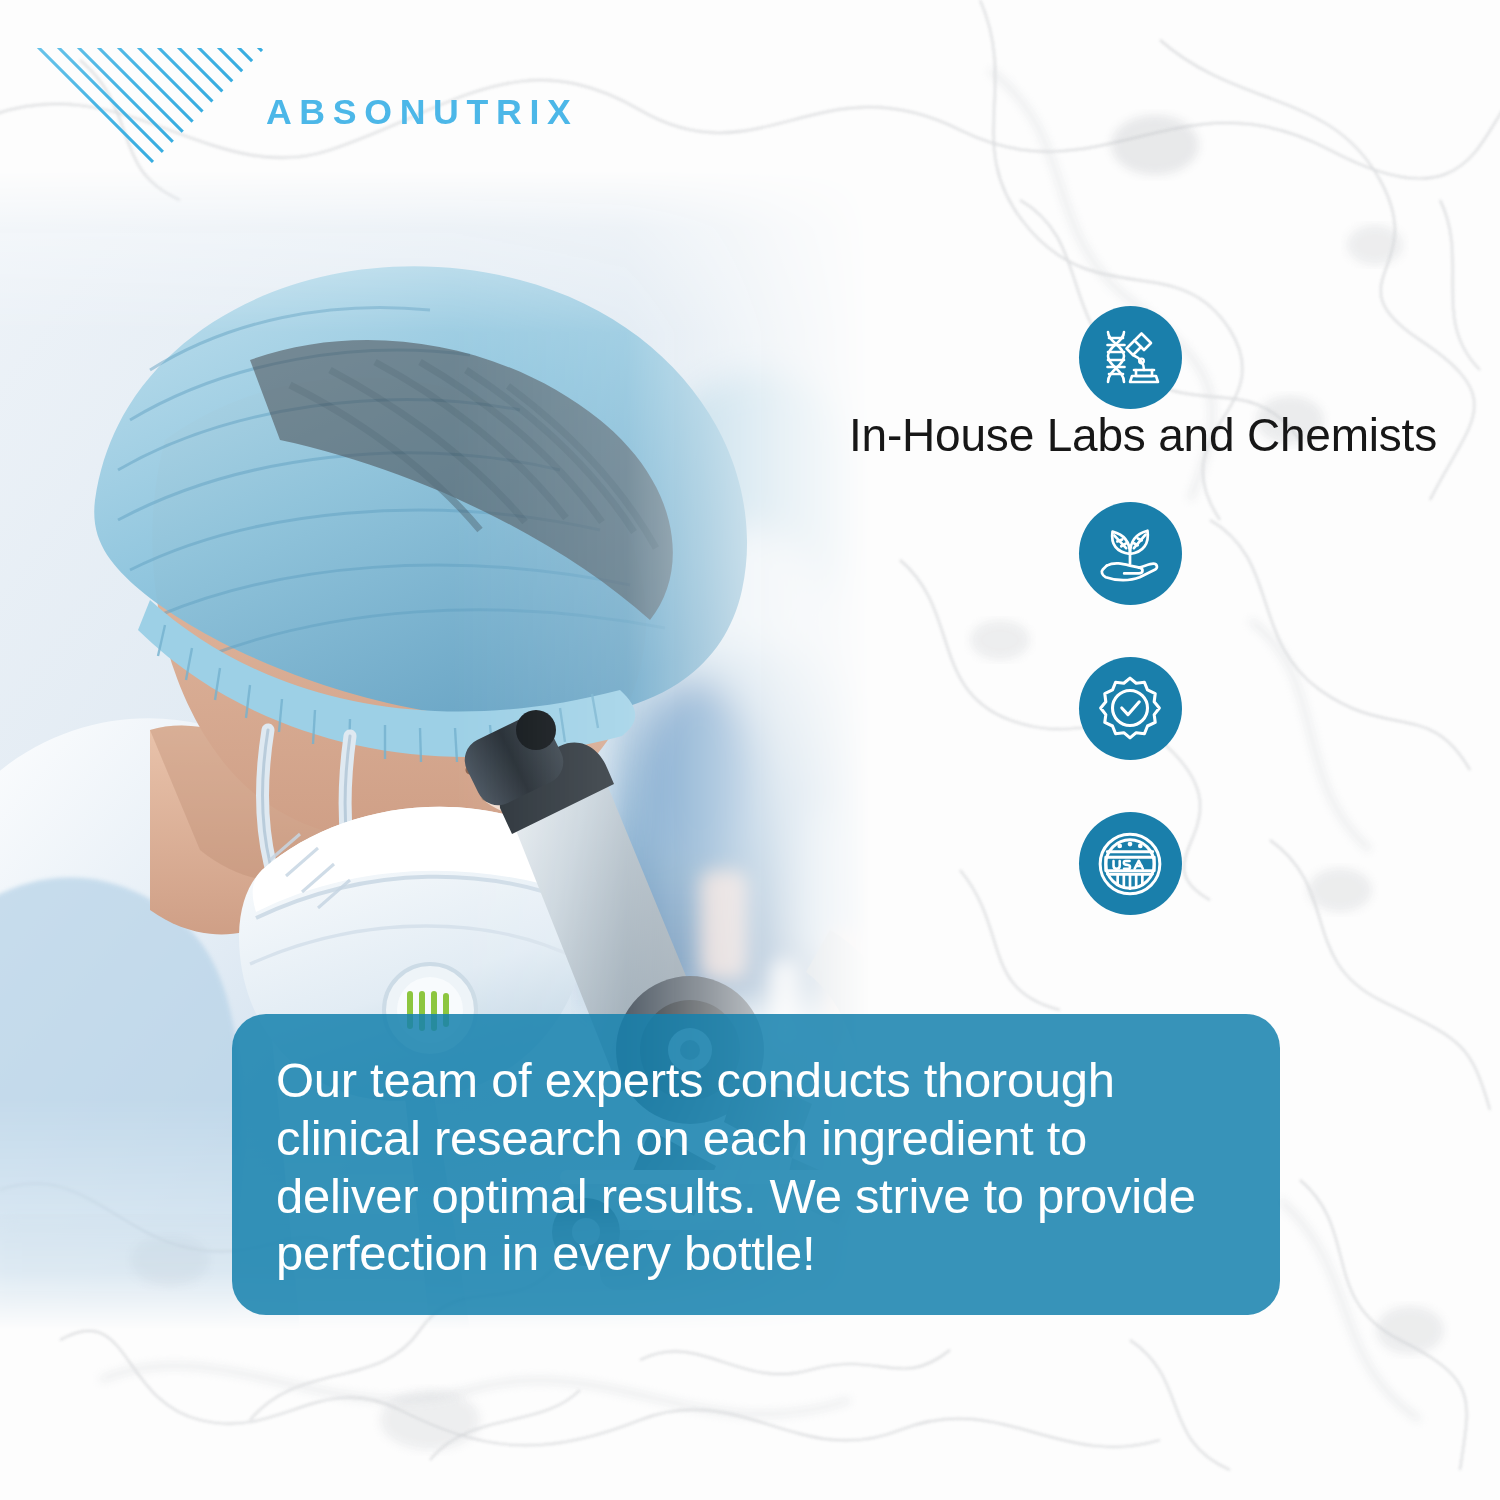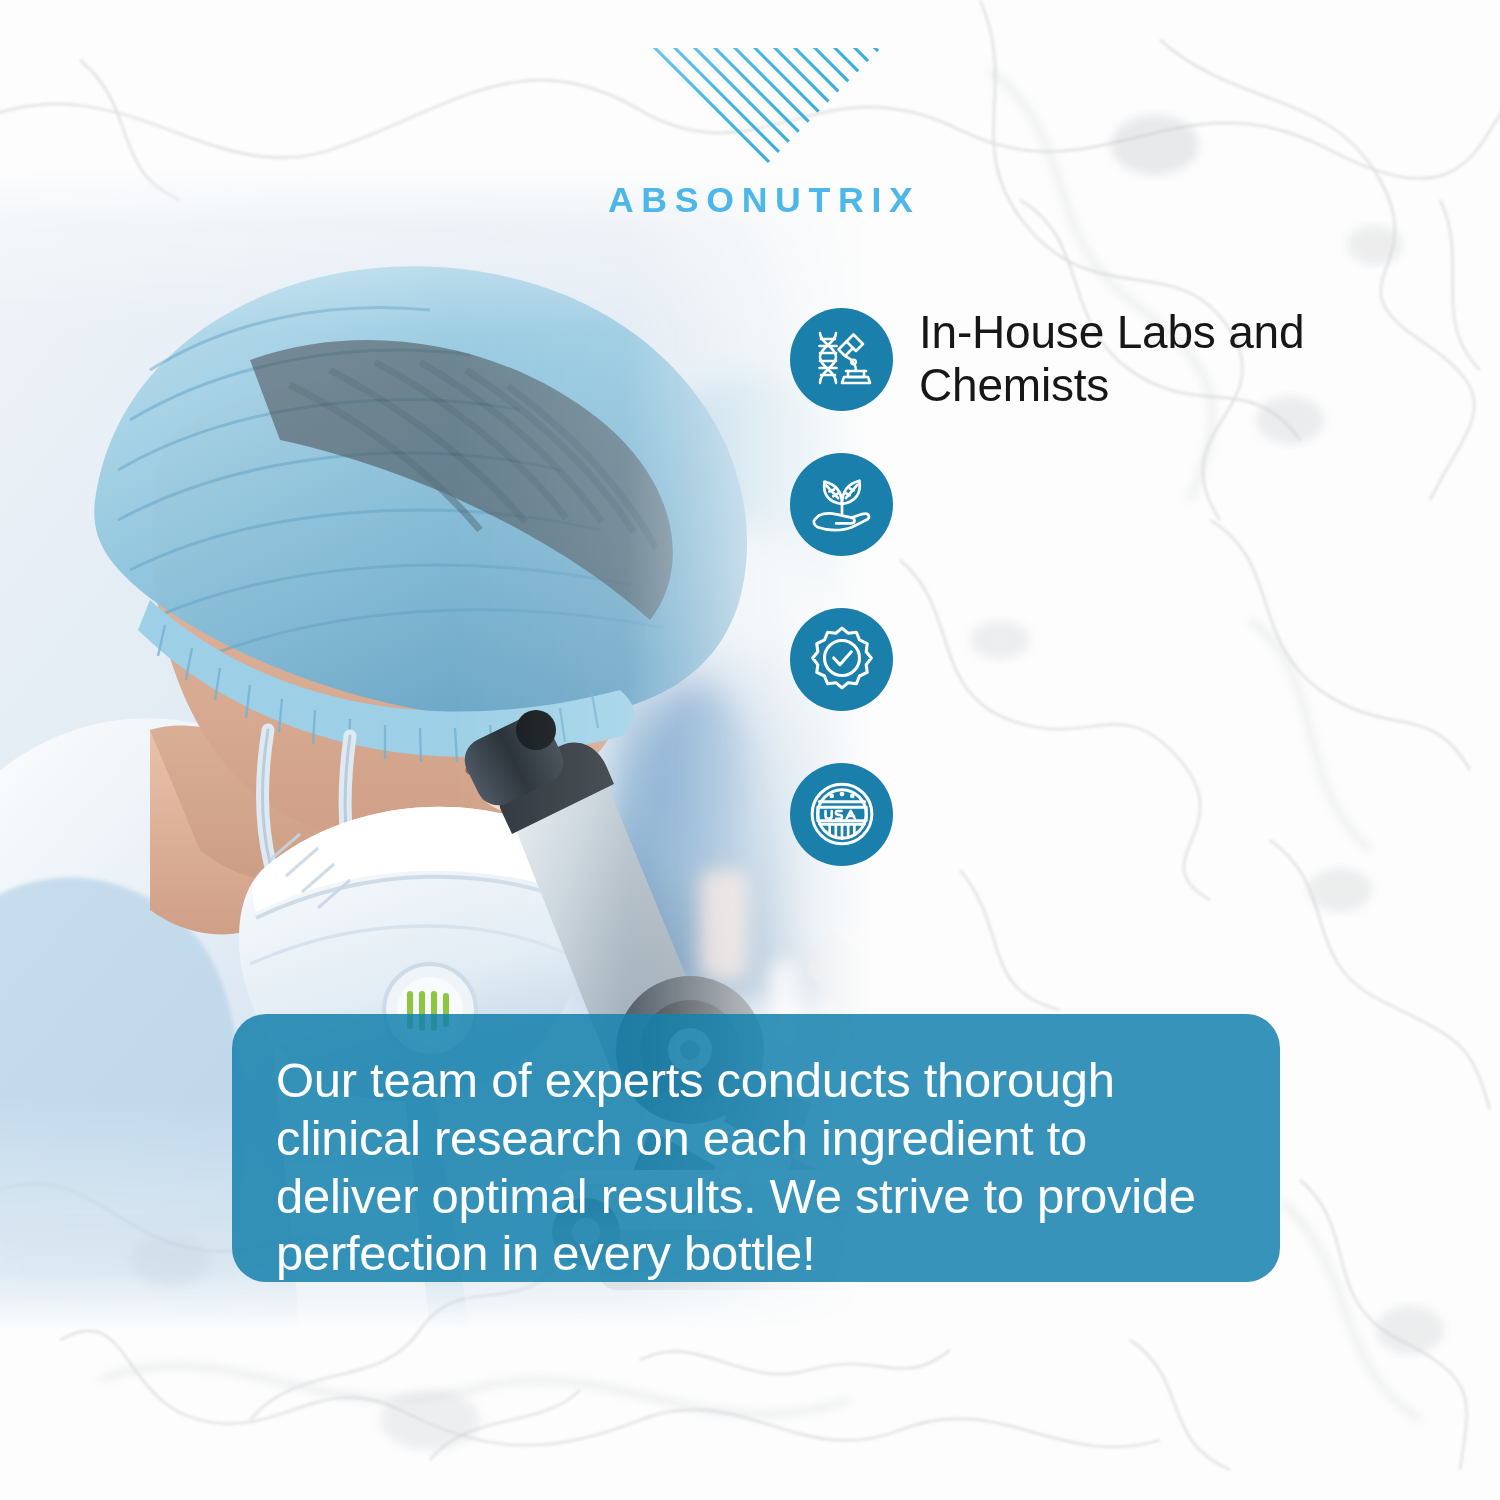--- a/index.html
+++ b/index.html
@@ -23,46 +23,46 @@
       linear-gradient(to bottom, rgba(0,0,0,0) 0%, rgba(0,0,0,.65) 5%, rgba(0,0,0,1) 14%, rgba(0,0,0,1) 80%, rgba(0,0,0,.5) 95%, rgba(0,0,0,0) 100%);
     -webkit-mask-composite:source-in;
     mask-image:
       linear-gradient(to right, rgba(0,0,0,1) 0%, rgba(0,0,0,1) 52%, rgba(0,0,0,.85) 72%, rgba(0,0,0,.25) 90%, rgba(0,0,0,0) 100%),
       linear-gradient(to bottom, rgba(0,0,0,0) 0%, rgba(0,0,0,.65) 5%, rgba(0,0,0,1) 14%, rgba(0,0,0,1) 80%, rgba(0,0,0,.5) 95%, rgba(0,0,0,0) 100%);
     mask-composite:intersect;
   }
   .photo svg{display:block;width:100%;height:100%;}
 
   
-  .logo-wrap{position:absolute;left:0;right:0;top:44px;display:flex;flex-direction:column;align-items:center;padding-left:29px;}
+  .logo-wrap{position:absolute;left:0;right:0;top:44px;display:flex;align-items:center;padding-left:29px;}
   .logo-mark{width:240px;height:130px;}
   .logo-text{
     margin-top:6px;font-size:35px;font-weight:700;letter-spacing:7.5px;
     color:#4cb7e8;font-family:"Liberation Sans", sans-serif;
     transform:scaleX(1.02);
   }
 
   
   .features{position:absolute;left:790px;top:306px;width:680px;}
-  .feature{display:flex;align-items:center;margin-bottom:52px;}
+  .feature{display:flex;align-items:center;margin-bottom:52px;flex-direction:column;}
   .feature:nth-child(1){margin-bottom:40px;}
   .f-icon{
     flex:0 0 auto;width:103px;height:103px;border-radius:50%;
     background:#1a7fab;display:flex;align-items:center;justify-content:center;
   }
   .f-icon svg{display:block;}
   .f-label{
     margin-left:26px;font-size:46px;line-height:1.16;color:#171717;
     font-family:"Liberation Sans", sans-serif;letter-spacing:-.2px;
     font-weight:400;
   }
 
   
   .statement{
-    position:absolute;left:232px;top:1014px;width:1048px;height:268px;
+    position:absolute;left:232px;top:1014px;width:1048px;height:301px;
     border-radius:34px;background:rgba(22,129,174,.86);
     box-sizing:border-box;padding:38px 48px 0 44px;
     overflow:hidden;
   }
   .statement p{
     margin:0;color:#ffffff;font-size:49px;line-height:1.18;
     font-family:"Liberation Sans", sans-serif;font-weight:400;letter-spacing:-.3px;
   }
 </style>
 </head>

